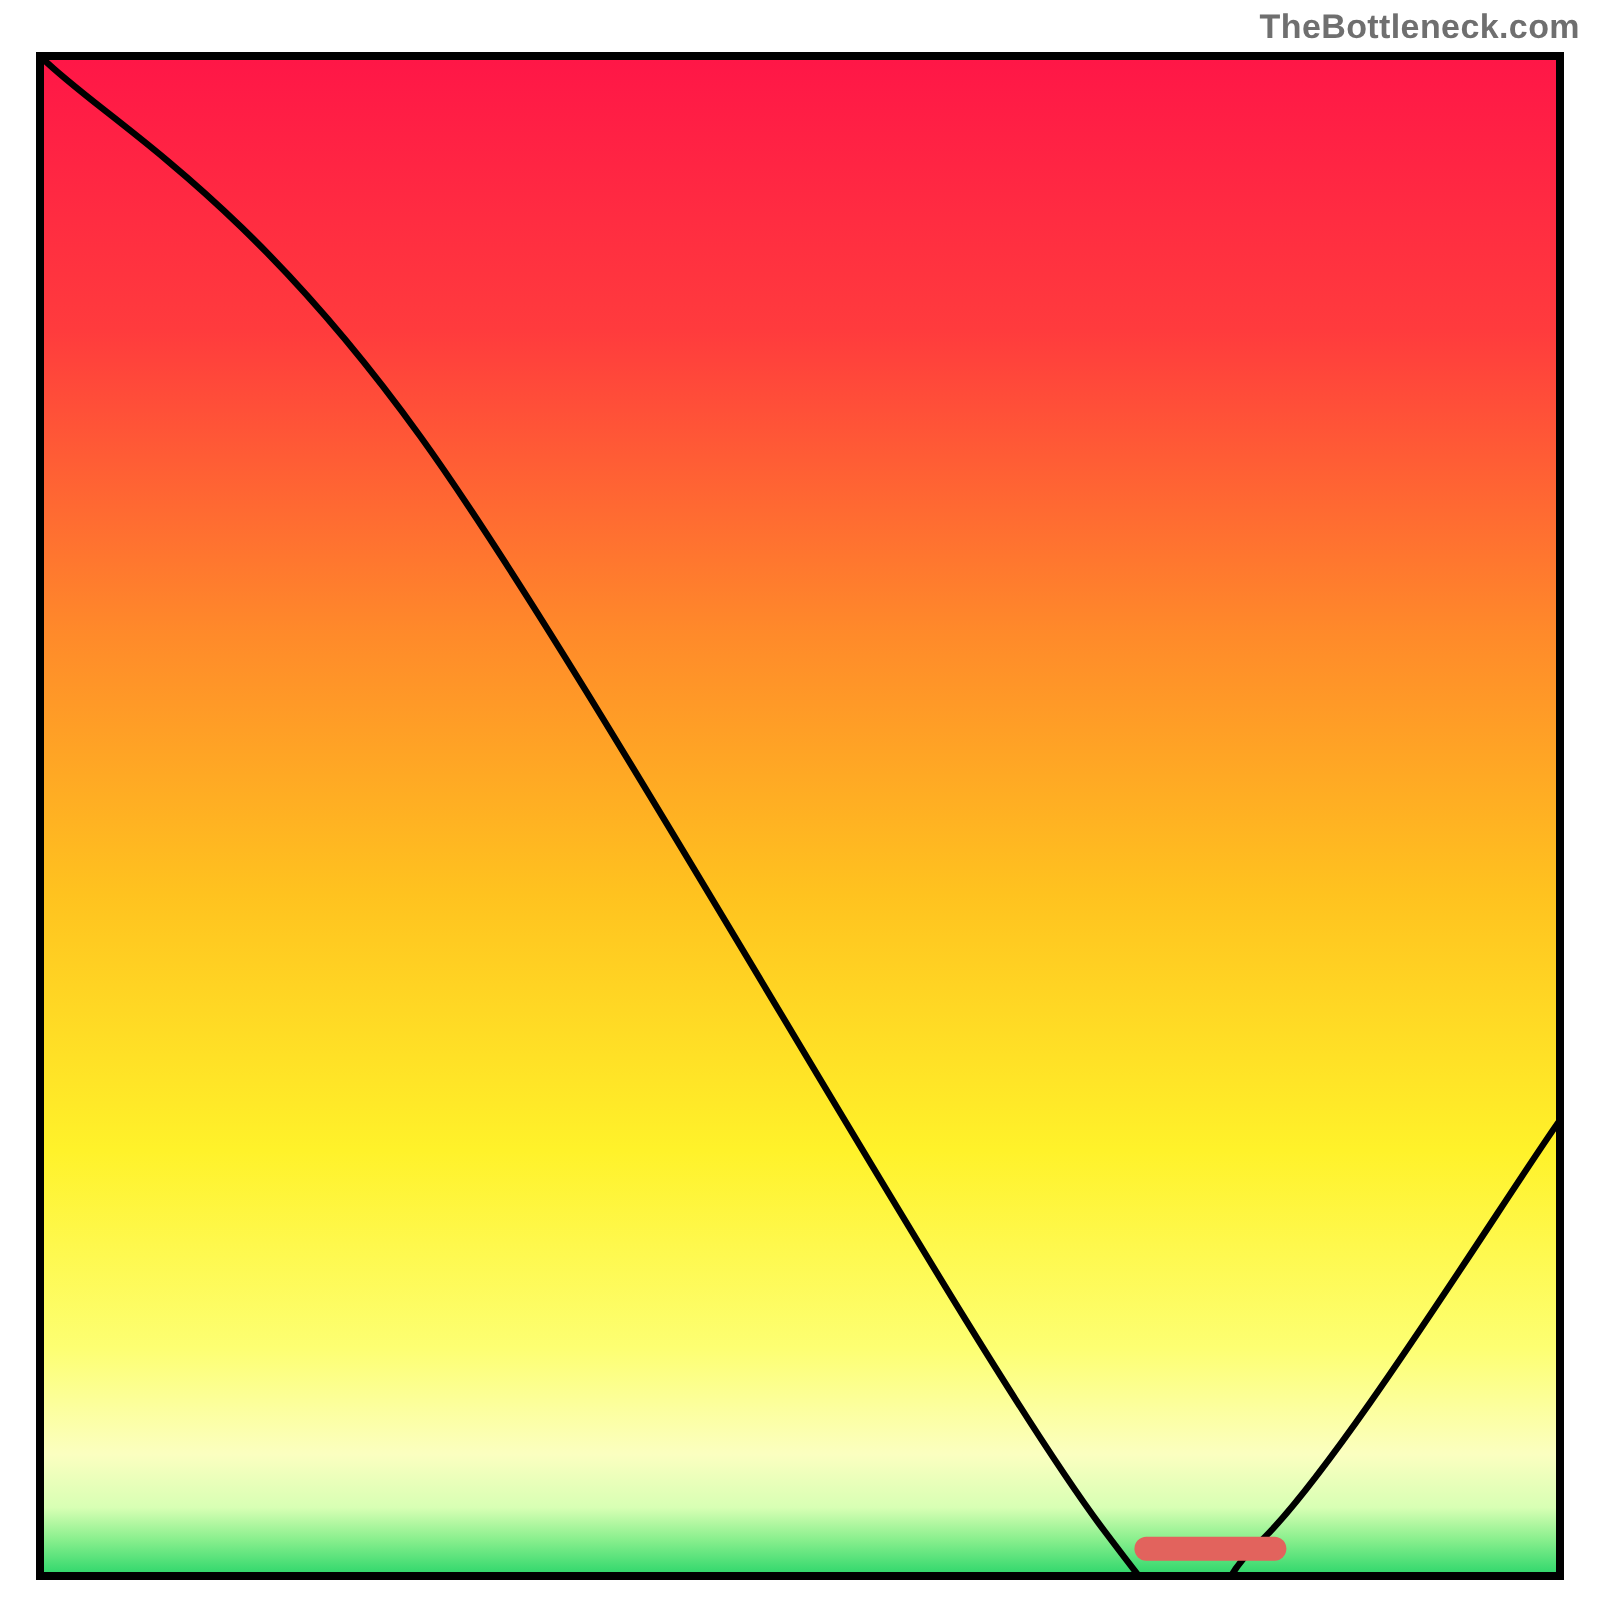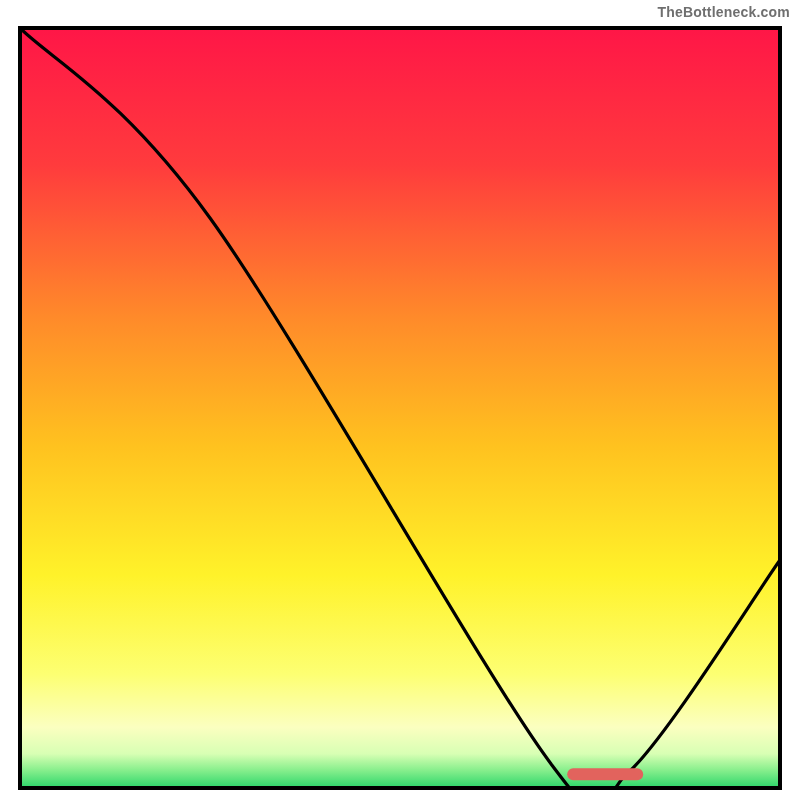--- a/index.html
+++ b/index.html
@@ -12,21 +12,21 @@
   }
   .wrap {
     position: relative;
     width: 800px;
     height: 800px;
   }
   .watermark {
     position: absolute;
     top: 4px;
     right: 10px;
-    font-size: 14px;
+    font-size: 17px;
     font-weight: 600;
     color: #6f6f6f;
     letter-spacing: 0.2px;
     user-select: none;
   }
   svg {
     display: block;
   }
 </style>
 </head>

